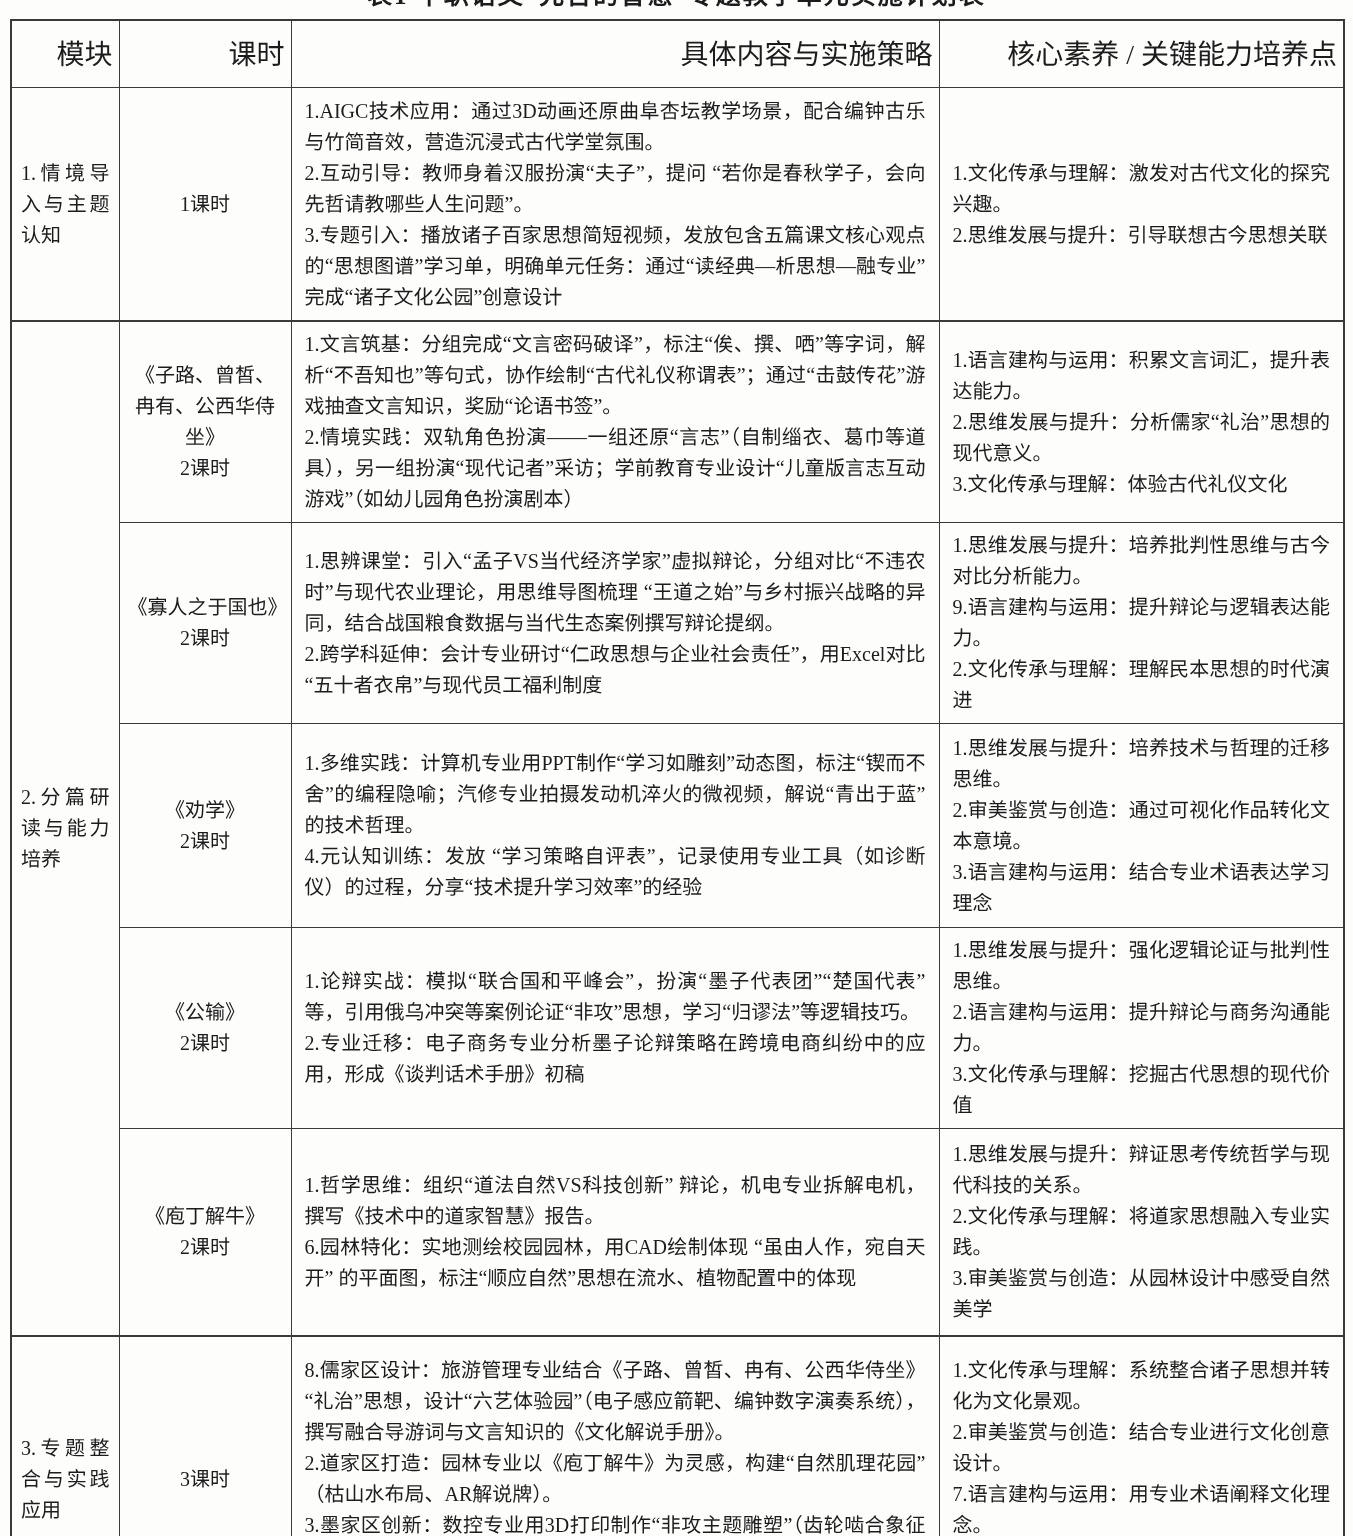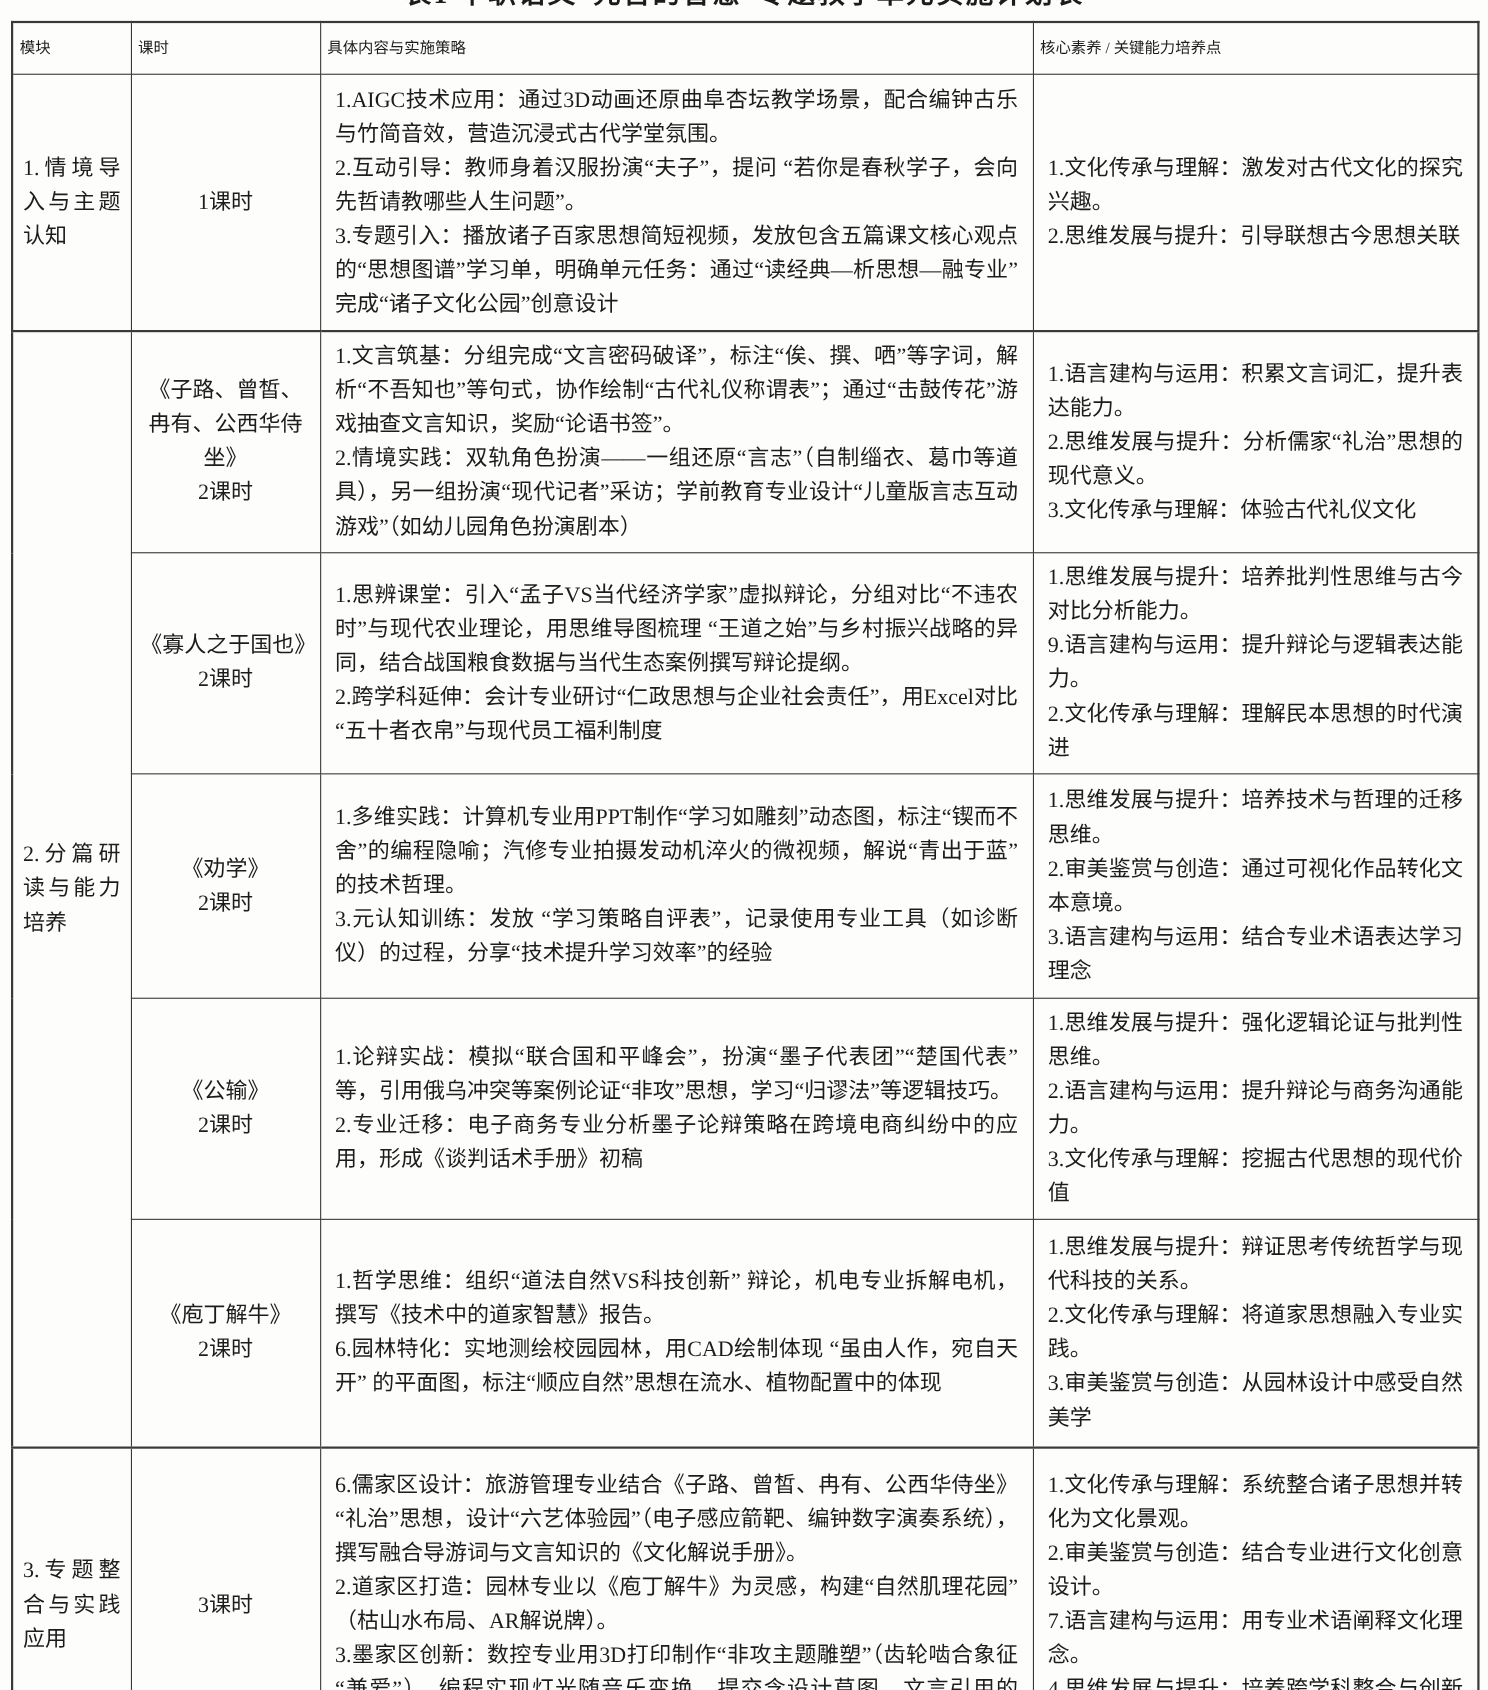--- a/index.html
+++ b/index.html
@@ -30,21 +30,21 @@
   col.c2{width:172px}
   col.c3{width:648px}
   col.c4{width:405px}
   th,td{
     border:1px solid var(--line);
     vertical-align:middle;
     font-size:20px;line-height:31px;
     word-break:break-word;
   }
   thead th{
-    height:34px;font-weight:400;text-align:left;padding:6px 6px;font-size:14px;
+    height:34px;font-weight:400;text-align:right;padding:16px 6px;font-size:28px;
   }
   tr.module-start td{border-top:2px solid var(--line);}
   td.module-cell{
     padding:4px 9px;text-align:justify;text-justify:inter-character;
   }
   td.hours-cell{text-align:center;padding:4px 8px;}
   td.hours-cell .lesson{margin:0;text-align:center;}
   td.content-cell,td.competency-cell{
     padding:7px 13px;text-align:justify;text-justify:inter-character;
   }
@@ -121,21 +121,21 @@
             <p>2.文化传承与理解：理解民本思想的时代演进</p>
           </td>
         </tr>
         <tr>
           <td class="hours-cell" style="height: 195px;">
             <div class="lesson">《劝学》</div>
             <div>2课时</div>
           </td>
           <td class="content-cell">
             <p>1.多维实践：计算机专业用PPT制作“学习如雕刻”动态图，标注“锲而不舍”的编程隐喻；汽修专业拍摄发动机淬火的微视频，解说“青出于蓝”的技术哲理。</p>
-            <p>3.元认知训练：发放 “学习策略自评表”，记录使用专业工具（如诊断仪）的过程，分享“技术提升学习效率”的经验</p>
+            <p>4.元认知训练：发放 “学习策略自评表”，记录使用专业工具（如诊断仪）的过程，分享“技术提升学习效率”的经验</p>
           </td>
           <td class="competency-cell">
             <p>1.思维发展与提升：培养技术与哲理的迁移思维。</p>
             <p>2.审美鉴赏与创造：通过可视化作品转化文本意境。</p>
             <p>3.语言建构与运用：结合专业术语表达学习理念</p>
           </td>
         </tr>
         <tr>
           <td class="hours-cell" style="height: 190px;">
             <div class="lesson">《公输》</div>
@@ -165,21 +165,21 @@
             <p>2.文化传承与理解：将道家思想融入专业实践。</p>
             <p>3.审美鉴赏与创造：从园林设计中感受自然美学</p>
           </td>
         </tr>
         <tr class="module-start">
           <td class="module-cell" rowspan="1"><span>3.专题整合与实践应用</span></td>
           <td class="hours-cell" style="height: 276px;">
             <div>3课时</div>
           </td>
           <td class="content-cell">
-            <p>6.儒家区设计：旅游管理专业结合《子路、曾皙、冉有、公西华侍坐》“礼治”思想，设计“六艺体验园”（电子感应箭靶、编钟数字演奏系统），撰写融合导游词与文言知识的《文化解说手册》。</p>
+            <p>8.儒家区设计：旅游管理专业结合《子路、曾皙、冉有、公西华侍坐》“礼治”思想，设计“六艺体验园”（电子感应箭靶、编钟数字演奏系统），撰写融合导游词与文言知识的《文化解说手册》。</p>
             <p>2.道家区打造：园林专业以《庖丁解牛》为灵感，构建“自然肌理花园”（枯山水布局、AR解说牌）。</p>
             <p>3.墨家区创新：数控专业用3D打印制作“非攻主题雕塑”（齿轮啮合象征“兼爱”），编程实现灯光随音乐变换，提交含设计草图、文言引用的《项目方案书》</p>
           </td>
           <td class="competency-cell">
             <p>1.文化传承与理解：系统整合诸子思想并转化为文化景观。</p>
             <p>2.审美鉴赏与创造：结合专业进行文化创意设计。</p>
             <p>7.语言建构与运用：用专业术语阐释文化理念。</p>
             <p>4.思维发展与提升：培养跨学科整合与创新思维</p>
           </td>
         </tr>

